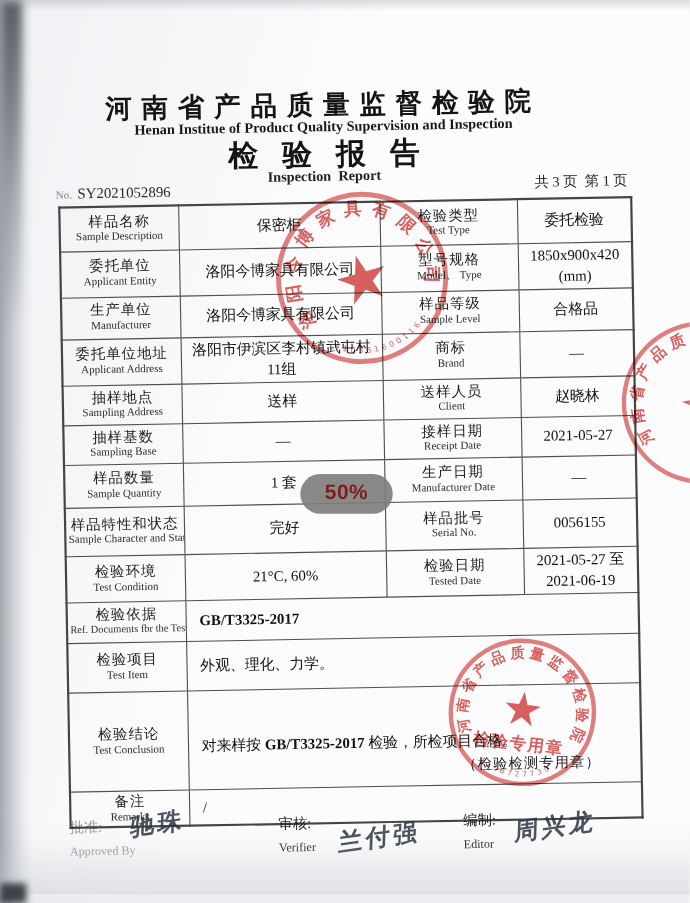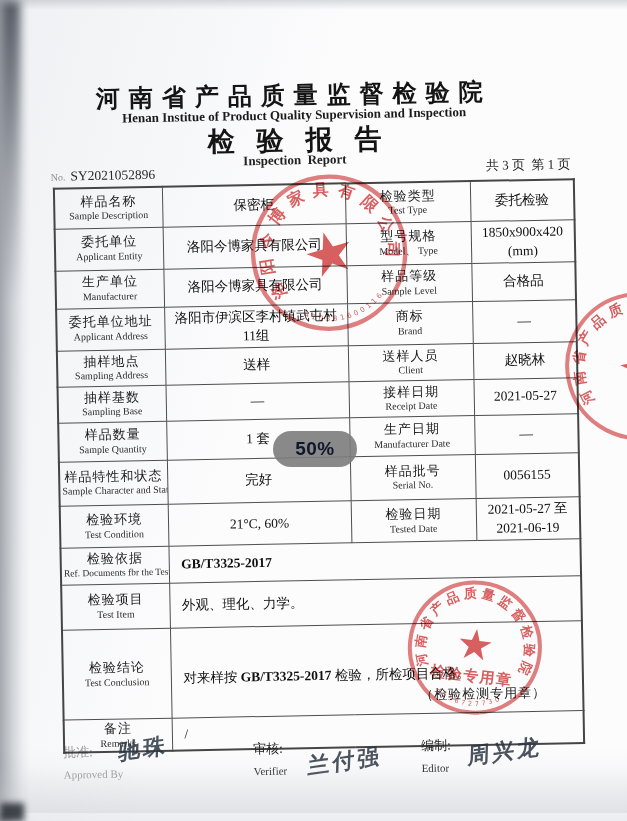--- a/index.html
+++ b/index.html
@@ -57,21 +57,21 @@
   .h-edit    { left:46px; top:1px;  }
 
   
   .stamp { position:absolute; pointer-events:none; mix-blend-mode:multiply; opacity:.82; z-index:30; }
   .stamp-a { left:247px; top:168px; transform:rotate(-15deg); }
   .stamp-b { left:398px; top:578px; transform:rotate(8deg); }
   .stamp-c { left:560px; top:292px; transform:rotate(-10deg); }
 
   
   .zoom-badge { position:absolute; left:273px; top:431px; width:84px; height:36px;
-    border-radius:18px; background:rgba(124,124,124,.9); color:#0f172a;
+    border-radius:18px; background:rgba(124,124,124,.9); color:#7f1d1d;
     font-family:"Liberation Sans",sans-serif; font-size:19px; font-weight:bold;
     display:flex; align-items:center; justify-content:center; z-index:60; letter-spacing:.5px; }
 
   
   .edge { position:absolute; pointer-events:none; z-index:45; }
   .edge-left { left:0; top:0; bottom:0; width:30px;
     background:linear-gradient(to right, rgba(86,92,102,.5), rgba(130,137,147,.3) 45%,
                rgba(160,166,175,.12) 75%, transparent); }
   .edge-left-top { left:2px; top:0; width:18px; height:300px; filter:blur(4px);
     background:linear-gradient(to bottom, rgba(58,64,76,.8), rgba(92,98,110,.35) 60%, transparent); }

